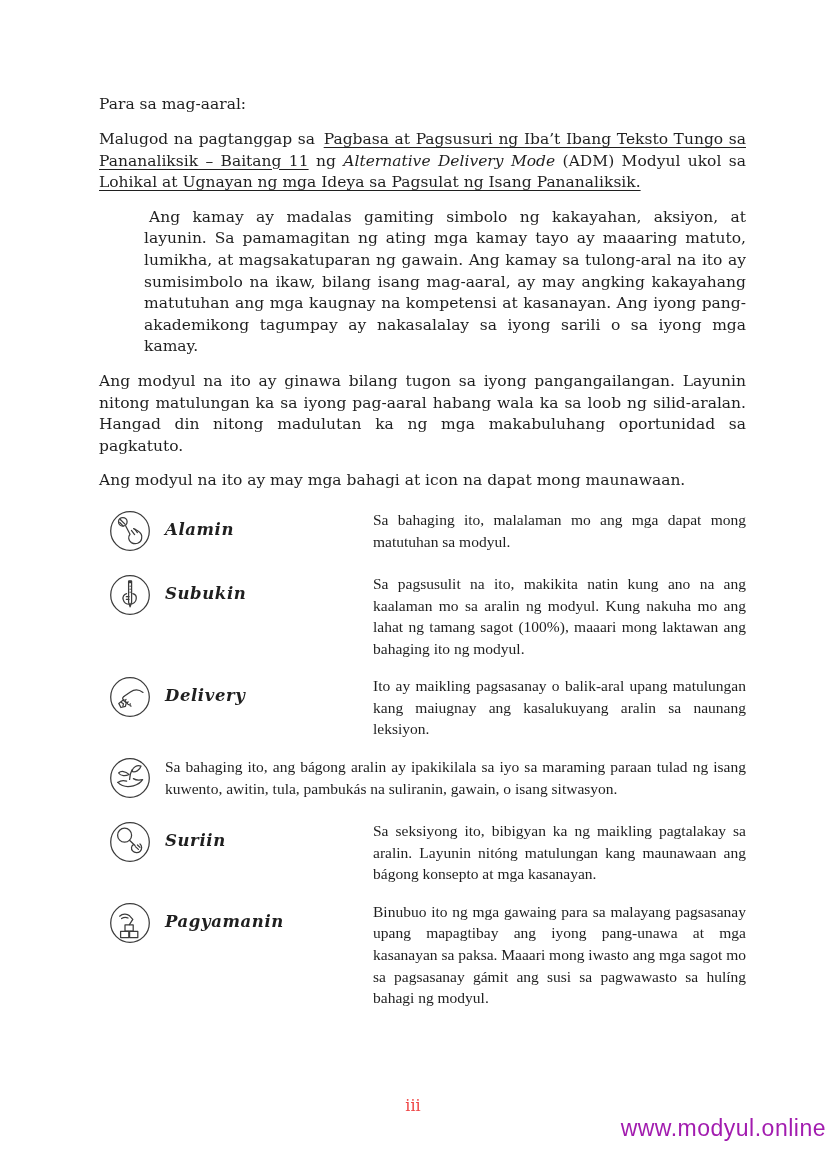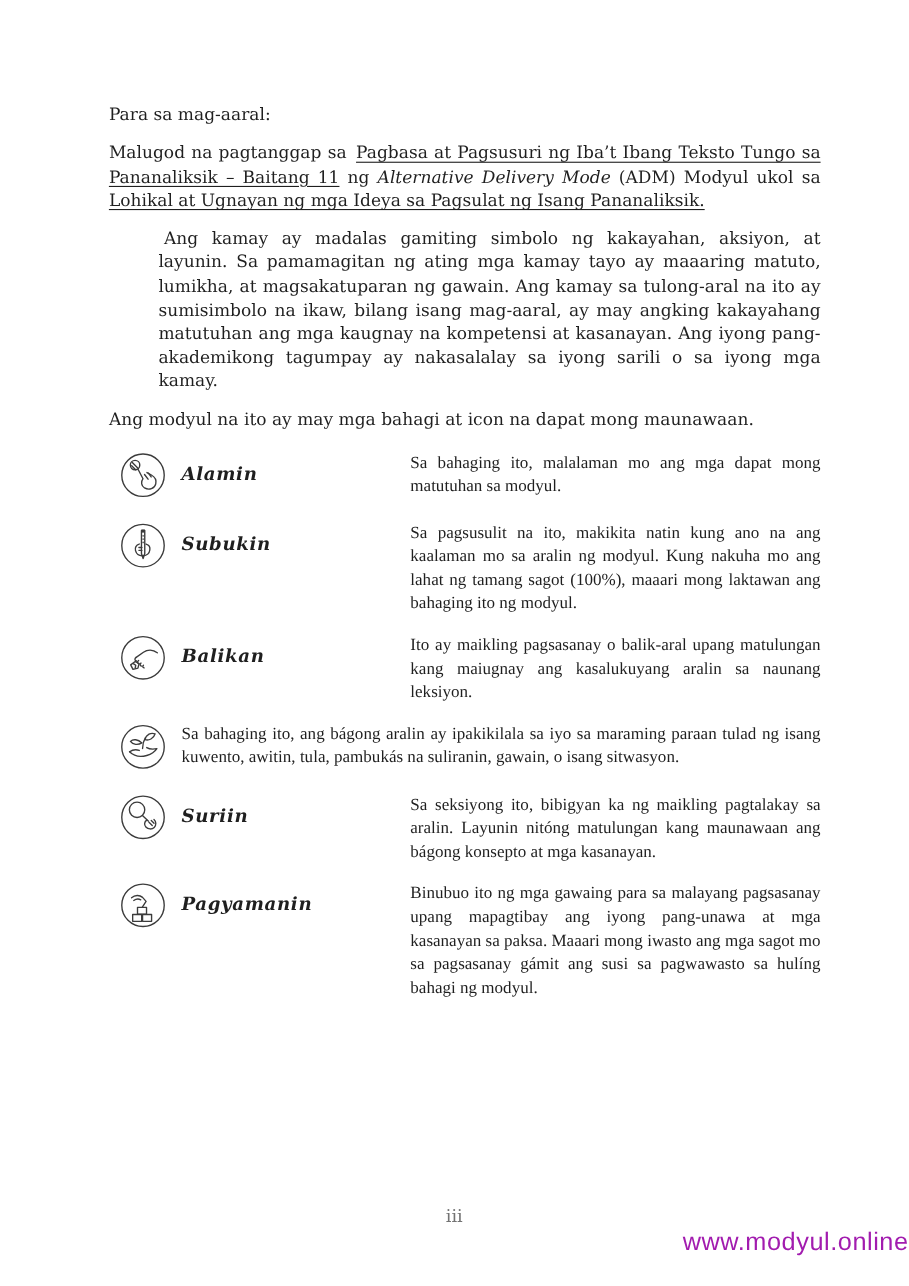--- a/index.html
+++ b/index.html
@@ -54,21 +54,21 @@
     text-align: justify;
     font-family: Liberation Serif, serif;
   }
   .pageno {
     position: absolute;
     top: 1096px;
     left: 0;
     width: 826px;
     text-align: center;
     font-size: 16px;
-    color: #737373;
+    color: #ef4444;
   }
   .watermark {
     position: absolute;
     top: 1115px;
     left: 0;
     width: 826px;
     text-align: right;
     font-family: "Liberation Sans", "DejaVu Sans", sans-serif;
     font-size: 23px;
     letter-spacing: 0.5px;
@@ -80,20 +80,21 @@
 <body>
 
 <div class="page">
   <div class="content">
 
     <p class="heading">Para sa mag-aaral:</p>
 
     <p class="para"><span>Malugod na pagtanggap sa</span> <span class="u pad">Pagbasa at Pagsusuri ng Iba’t Ibang Teksto Tungo sa Pananaliksik – Baitang 11</span><span> ng </span><span class="i">Alternative Delivery Mode</span><span> (ADM) Modyul ukol sa </span><span class="u">Lohikal at Ugnayan ng mga Ideya sa Pagsulat ng Isang Pananaliksik.</span></p>
 
     <p class="para indent1">Ang kamay ay madalas gamiting simbolo ng kakayahan, aksiyon, at layunin. Sa pamamagitan ng ating mga kamay tayo ay maaaring matuto, lumikha, at magsakatuparan ng gawain. Ang kamay sa tulong-aral na ito ay sumisimbolo na ikaw, bilang isang mag-aaral, ay may angking kakayahang matutuhan ang mga kaugnay na kompetensi at kasanayan. Ang iyong pang-akademikong tagumpay ay nakasalalay sa iyong sarili o sa iyong mga kamay.</p>
+    <p class="para">Ang modyul na ito ay ginawa bilang tugon sa iyong pangangailangan. Layunin nitong matulungan ka sa iyong pag-aaral habang wala ka sa loob ng silid-aralan. Hangad din nitong madulutan ka ng mga makabuluhang oportunidad sa pagkatuto.</p>
     <p class="para">Ang modyul na ito ay may mga bahagi at icon na dapat mong maunawaan.</p>
 
     <div class="icon-table">
 
       <div class="row">
         <div class="icon-cell">
           <span class="circle-icon">
             <svg viewBox="0 0 44 44">
               <g class="lineart">
                 <circle cx="22" cy="22" r="19.3"></circle>
@@ -147,21 +148,21 @@
                 <path d="M18 24.4 c-1.5 1.2 -1.2 2.8 .4 3.1"></path>
                 <path d="M20.2 26.8 c-1.3 1.1 -1 2.5 .5 2.8"></path>
                 <path d="M22.4 28.8 c-1 0.9 -0.7 2.1 .6 2.3"></path>
                 <path d="M10.8 28.4 l4.1 -3.1 l3.5 2 l-1 4.1 l-4.5 1.1 z"></path>
                 <path d="M13.5 27.5 l1.9 1.3 l-.5 2.3"></path>
               </g>
             </svg>
           </span>
         </div>
         <div class="label-cell">
-          <span class="section-label">Balikan</span>
+          <span class="section-label">Delivery</span>
         </div>
         <div class="desc-cell">
           <p>Ito ay maikling pagsasanay o balik-aral upang matulungan kang maiugnay ang kasalukuyang aralin sa naunang leksiyon.</p>
         </div>
       </div>
 
       <div class="row">
         <div class="icon-cell">
           <span class="circle-icon">
             <svg viewBox="0 0 44 44">

